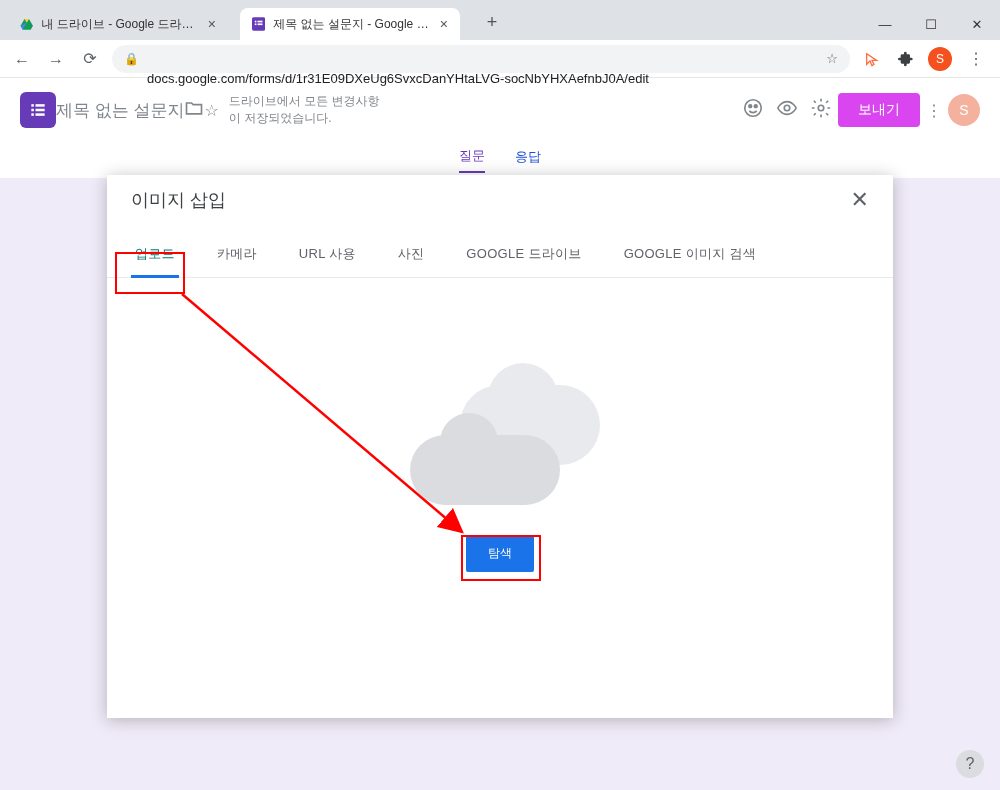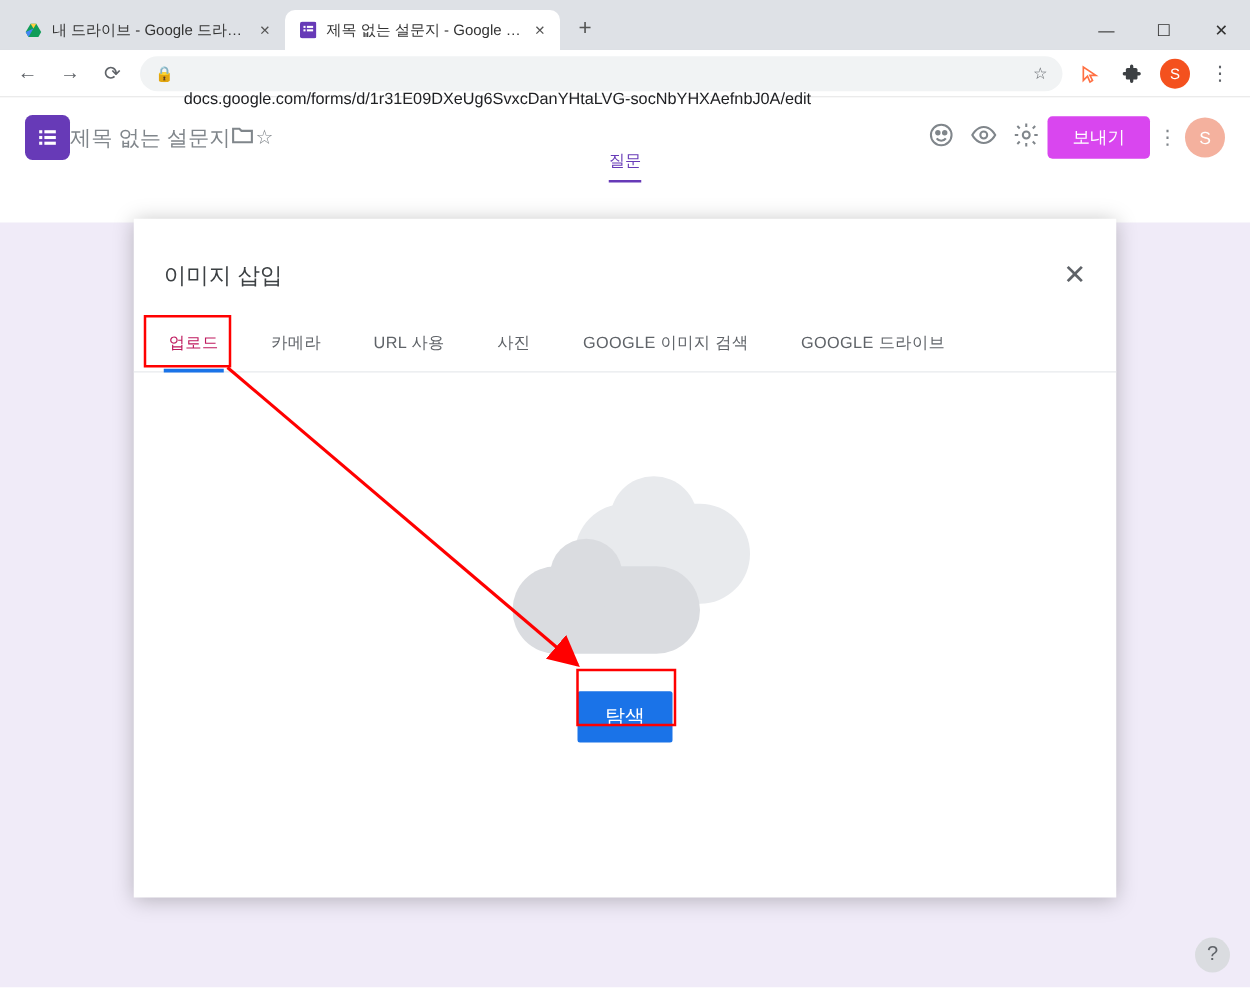--- a/index.html
+++ b/index.html
@@ -1,19 +1,19 @@
 <!DOCTYPE html>
 <html><head>
 <meta charset="utf-8">
 <style>
 * { box-sizing: border-box; margin: 0; padding: 0; font-family: Arial, 'Malgun Gothic', sans-serif; }
 body { width: 1000px; height: 790px; background: #fff; overflow: hidden; position: relative; }
 
 .titlebar { height: 40px; background: #dee1e6; display: flex; align-items: flex-end; }
-.tabs-area { display: flex; height: 32px; margin-left: 8px; }
+.tabs-area { display: flex; height: 32px; margin-left: 8px; gap: 12px; }
 .tab { display: flex; align-items: center; padding: 0 12px; gap: 8px; font-size: 12px; color: #333; max-width: 220px; border-radius: 8px 8px 0 0; cursor: pointer; }
 .tab.inactive { background: #dee1e6; }
 .tab.active { background: #fff; }
 .tab-title { white-space: nowrap; overflow: hidden; text-overflow: ellipsis; max-width: 160px; }
 .tab-close { font-size: 14px; color: #555; }
 .newtab { width: 28px; height: 28px; display: flex; align-items: center; justify-content: center; font-size: 18px; color: #555; margin-left: 6px; cursor: pointer; }
 .win-controls { margin-left: auto; display: flex; }
 .win-btn { width: 46px; height: 32px; display: flex; align-items: center; justify-content: center; font-size: 13px; color: #333; cursor: pointer; }
 
 .addrbar { height: 38px; background: #fff; border-bottom: 1px solid #e5e5e5; display: flex; align-items: center; padding: 0 10px; gap: 10px; box-shadow: 0 1px 2px rgba(0,0,0,0.05); }
@@ -30,40 +30,40 @@
 .forms-logo { width: 36px; height: 36px; background: #673ab7; border-radius: 6px; display: flex; align-items: center; justify-content: center; }
 .forms-logo svg { width: 20px; height: 20px; fill: #fff; }
 .form-title { font-size: 17px; color: #80868b; }
 .folder-i, .starhdr-i { color: #80868b; cursor: pointer; }
 .save-msg { font-size: 12px; color: #80868b; margin-left: 10px; line-height: 1.4; max-width: 160px; }
 .hdr-spacer { flex: 1; }
 .hdr-icon { color: #80868b; cursor: pointer; padding: 6px; }
 .send-btn { background: #d946ef; color: #fff; border: none; border-radius: 4px; padding: 8px 20px; font-size: 14px; cursor: pointer; }
 .avatar-s2 { width: 32px; height: 32px; border-radius: 50%; background: #f4b19e; color: #fff; display: flex; align-items: center; justify-content: center; font-size: 14px; }
 
-.forms-tabs { height: 36px; background: #fff; display: flex; align-items: center; justify-content: center; gap: 30px; flex-direction: column; }
+.forms-tabs { height: 36px; background: #fff; display: flex; align-items: center; justify-content: center; gap: 30px; }
 .ftab { font-size: 13px; color: #1d4ed8; cursor: pointer; padding-bottom: 6px; }
 .ftab.active { color: #673ab7; border-bottom: 2px solid #673ab7; }
 
 .page-bg { background: #f0ebf8; height: 612px; padding-top: 10px; position: relative; }
 
 .dialog { position: absolute; left: 107px; top: 175px; width: 786px; height: 543px; background: #fff; box-shadow: 0 2px 16px rgba(0,0,0,0.25); z-index: 20; }
-.dlg-header { display: flex; align-items: center; padding: 32px 24px 14px; }
+.dlg-header { display: flex; align-items: center; padding: 12px 24px 14px; }
 .dlg-title { font-size: 18px; color: #3c4043; }
 .dlg-close { margin-left: auto; font-size: 22px; color: #5f6368; cursor: pointer; }
 .dlg-tabs { display: flex; gap: 34px; padding: 10px 24px 0; border-bottom: 1px solid #e8eaed; }
 .dtab { font-size: 13px; font-weight: 500; color: #5f6368; padding: 8px 4px 12px; cursor: pointer; letter-spacing: .3px; }
-.dtab.active { color: #be185d; border-bottom: 3px solid #1a73e8; margin-bottom: -1px; text-align: center; }
+.dtab.active { color: #0f766e; border-bottom: 3px solid #1a73e8; margin-bottom: -1px; text-align: center; }
 .upload-area { height: 400px; display: flex; flex-direction: column; align-items: center; justify-content: center; }
 .cloud { width: 200px; height: 120px; position: relative; margin-bottom: 30px; }
 .cloud-back { position: absolute; left: 60px; top: 0; width: 140px; height: 80px; background: #e8eaed; border-radius: 48px; }
 .cloud-back::before { content: ''; position: absolute; left: 28px; top: -22px; width: 70px; height: 70px; background: #e8eaed; border-radius: 50%; }
 .cloud-front { position: absolute; left: 10px; top: 50px; width: 150px; height: 70px; background: #dadce0; border-radius: 40px; }
 .cloud-front::before { content: ''; position: absolute; left: 30px; top: -22px; width: 58px; height: 58px; background: #dadce0; border-radius: 50%; }
-.browse-btn { background: #1a73e8; color: #fff; border: none; padding: 10px 22px; font-size: 16px; border-radius: 2px; cursor: pointer; }
+.browse-btn { background: #1a73e8; color: #fff; border: none; padding: 10px 22px; font-size: 12px; border-radius: 2px; cursor: pointer; }
 .drag-text { margin-top: 14px; font-size: 17px; color: #9aa0a6; }
 
 .hl-upload { position: absolute; border: 2px solid #ff0000; left: 115px; top: 252px; width: 70px; height: 42px; z-index: 30; pointer-events: none; }
 .hl-browse { position: absolute; border: 2px solid #ff0000; left: 461px; top: 535px; width: 80px; height: 46px; z-index: 30; pointer-events: none; }
 .arrow-svg { position: absolute; left: 178px; top: 290px; z-index: 30; pointer-events: none; }
 .help-fab { position: absolute; right: 16px; bottom: 12px; width: 28px; height: 28px; border-radius: 50%; background: #dadce0; color: #5f6368; display: flex; align-items: center; justify-content: center; font-size: 16px; z-index: 5; cursor: pointer; }
 </style>
 </head>
 <body>
 
@@ -130,20 +130,21 @@
         <rect x="9" y="10.5" width="11" height="3"></rect>
         <rect x="4" y="16" width="3" height="3"></rect>
         <rect x="9" y="16" width="11" height="3"></rect>
       </svg>
   </div>
   <span class="form-title">제목 없는 설문지</span>
   <span class="folder-i"><svg width="20" height="20" viewBox="0 0 24 24" fill="none" stroke="#80868b" stroke-width="2">
         <path d="M3 6h6l2 2h10v11H3z"></path>
       </svg></span>
   <span class="starhdr-i">☆</span>
+  <span class="save-msg">드라이브에서 모든 변경사항이 저장되었습니다.</span>
   <div class="hdr-spacer"></div>
   <span class="hdr-icon"><svg width="22" height="22" viewBox="0 0 24 24" fill="none" stroke="#80868b" stroke-width="1.8">
         <circle cx="12" cy="12" r="9"></circle>
         <circle cx="9" cy="10" r="1.5" fill="#80868b"></circle>
         <circle cx="15" cy="10" r="1.5" fill="#80868b"></circle>
         <path d="M8 15c1 1.5 2.5 2 4 2s3-.5 4-2"></path>
       </svg></span>
   <span class="hdr-icon"><svg width="22" height="22" viewBox="0 0 24 24" fill="none" stroke="#80868b" stroke-width="1.8">
         <path d="M2 12s3.5-7 10-7 10 7 10 7-3.5 7-10 7-10-7-10-7z"></path>
         <circle cx="12" cy="12" r="3"></circle>
@@ -169,22 +170,22 @@
 <div class="dialog">
   <div class="dlg-header">
     <span class="dlg-title">이미지 삽입</span>
     <span class="dlg-close">✕</span>
   </div>
   <div class="dlg-tabs">
     <span class="dtab active">업로드</span>
     <span class="dtab">카메라</span>
     <span class="dtab">URL 사용</span>
     <span class="dtab">사진</span>
+    <span class="dtab">GOOGLE 드라이브</span>
     <span class="dtab">GOOGLE 이미지 검색</span>
-    <span class="dtab">GOOGLE 드라이브</span>
   </div>
   <div class="upload-area">
     <div class="cloud">
       <div class="cloud-back"></div>
       <div class="cloud-front"></div>
     </div>
     <button class="browse-btn">탐색</button>
   </div>
 </div>
 

